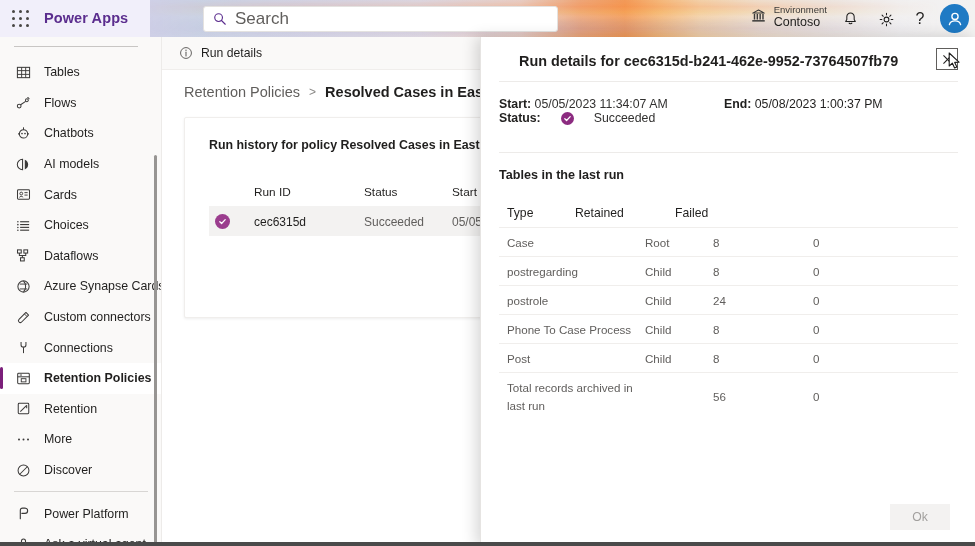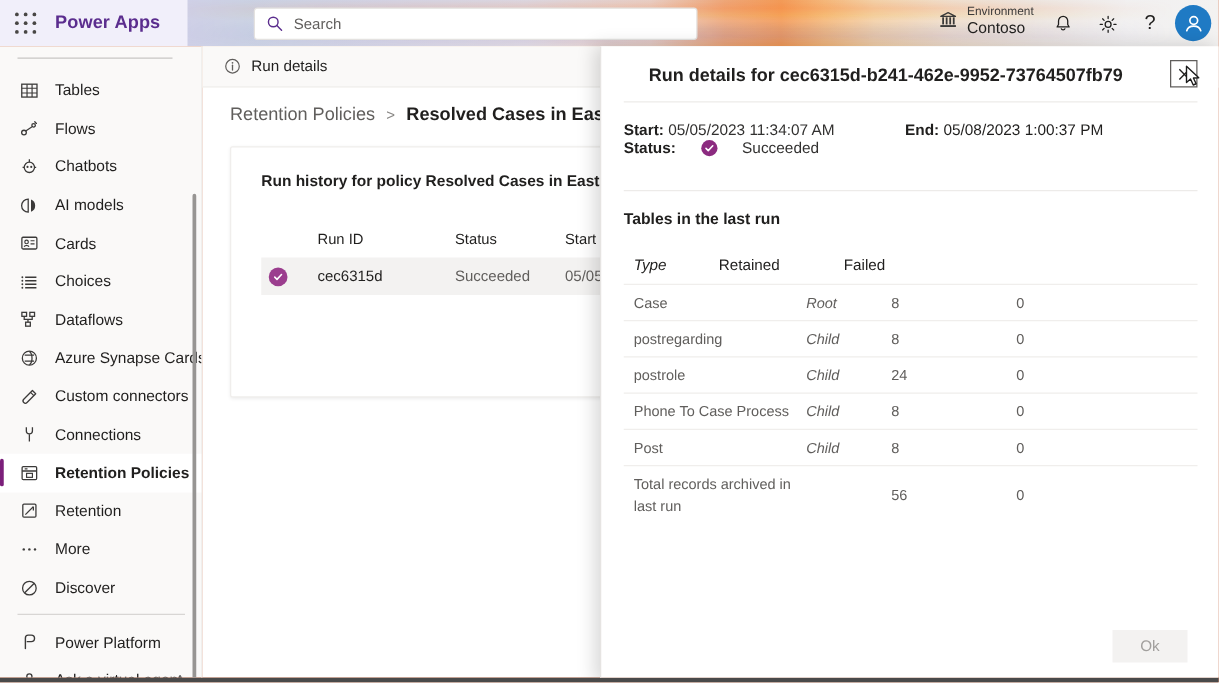--- a/index.html
+++ b/index.html
@@ -6,21 +6,21 @@
   html, body {
     width: 975px; height: 546px;
     overflow: hidden;
     background: #ffffff;
     font-family: "Liberation Sans", sans-serif;
     -webkit-font-smoothing: antialiased;
   }
   #app {
     position: relative;
     width: 975px; height: 546px;
-    background: #c2410c;
+    background: #be185d;
     border-bottom: 4px solid #4a4a4a;
     overflow: hidden;
   }
 
   
   #header {
     position: absolute; top: 0; left: 0;
     width: 975px; height: 37px;
     background: #f3f2f1;
     overflow: hidden;
@@ -86,21 +86,21 @@
     position: absolute; left: 203px; top: 6px;
     width: 355px; height: 26px;
     background: #ffffff;
     border: 1px solid #e4e2e0;
     border-radius: 3px;
     display: flex; align-items: center;
     padding-left: 9px;
     cursor: text;
   }
   #search-box .mag { width: 14px; height: 14px; flex: 0 0 14px; margin-right: 8px; }
-  #search-ph { font-size: 12px; color: #605e5c; }
+  #search-ph { font-size: 17px; color: #605e5c; }
   #env-block {
     position: absolute; right: 148px; top: 4px;
     display: flex; align-items: center; gap: 7px; cursor: pointer;
   }
   #env-icon { width: 17px; height: 17px; }
   #env-text .e-label { font-size: 9.5px; color: #3b3a39; line-height: 11px; }
   #env-text .e-name { font-size: 12.5px; color: #201f1e; line-height: 14px; }
   .head-btn {
     position: absolute; top: 6px;
     width: 26px; height: 26px;
@@ -274,21 +274,21 @@
   #ptable { position: absolute; left: 18px; top: 160px; width: 459px; }
   .pt-head { display: flex; align-items: center; height: 30px; padding-left: 8px; }
   .pt-head span { font-size: 12.2px; color: #201f1e; }
   .pt-row {
     display: flex; align-items: center; min-height: 25px;
     padding: 5px 0 5px 8px;
     border-top: 1px solid #f0eeec;
   }
   .pt-row span { font-size: 11.6px; color: #605e5c; line-height: 14px; }
   .col-table { width: 138px; padding-right: 8px; }
-  .col-type { width: 68px; font-style: italic; }
+  .col-type { width: 68px; }
   .col-ret { width: 100px; }
   .col-fail { width: 100px; }
   .pt-row.total { align-items: center; }
 
   #panel-foot {
     position: absolute; left: 0; bottom: 0;
     width: 495px; height: 50px;
   }
   #ok-btn {
     position: absolute; right: 26px; top: 8px;

